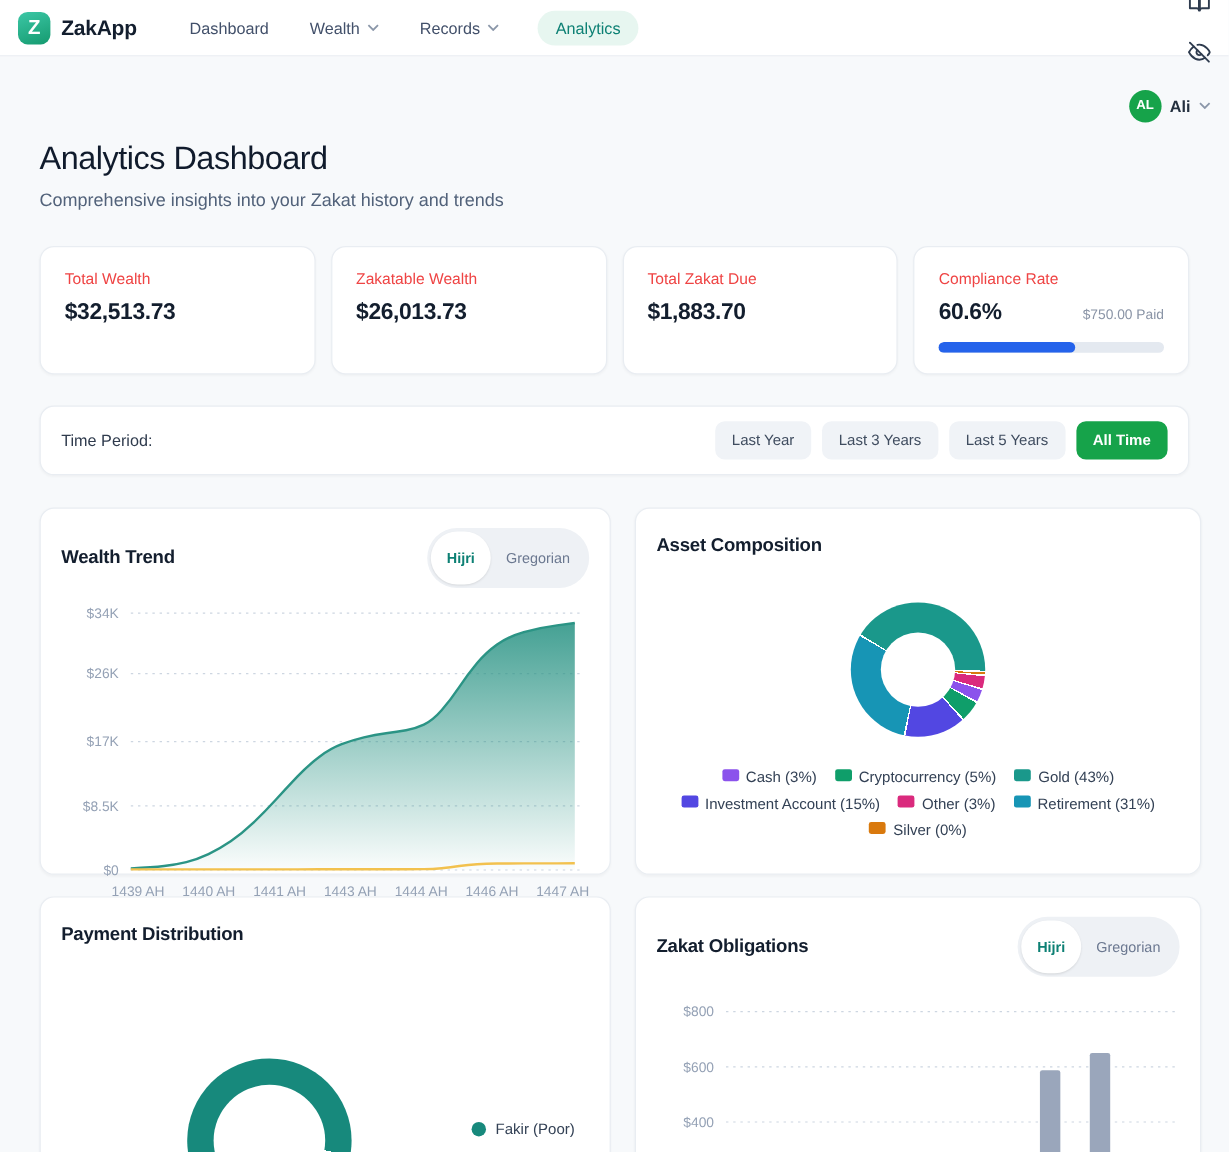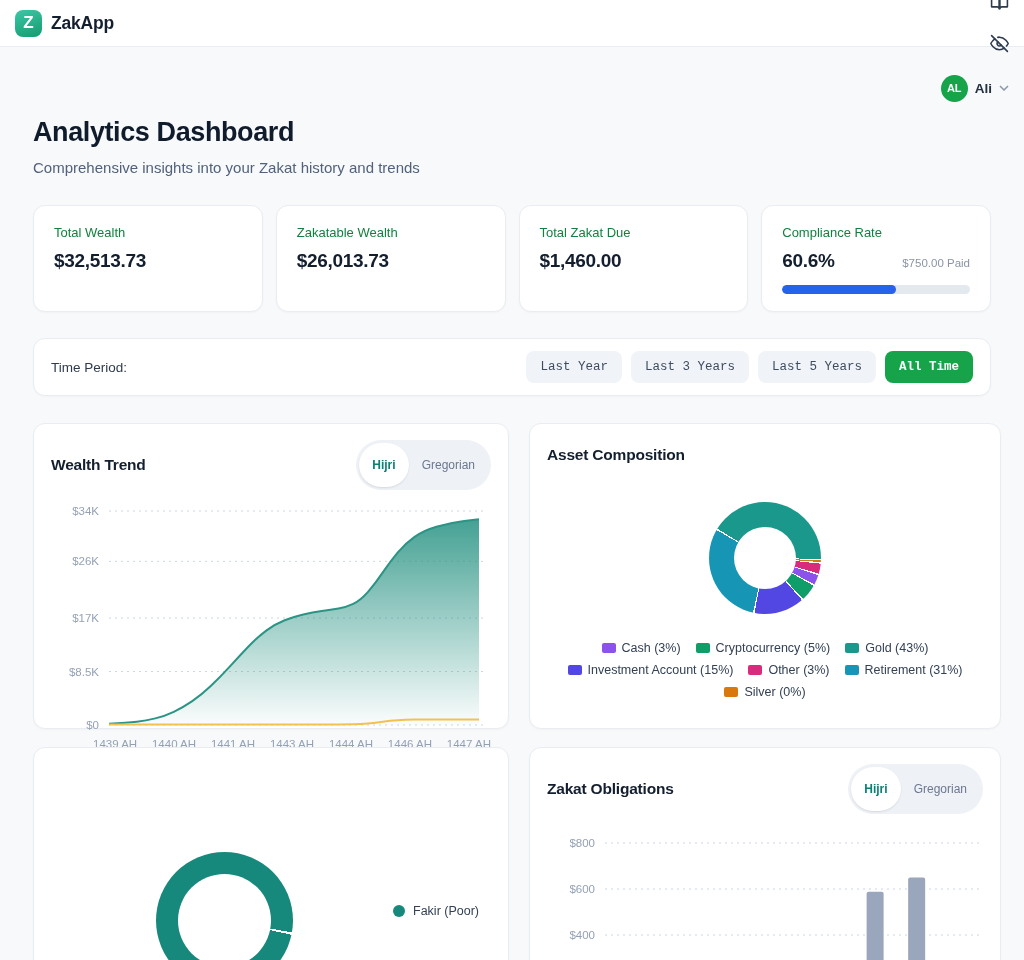--- a/index.html
+++ b/index.html
@@ -17,38 +17,38 @@
   .header-right { margin-left:auto; display:flex; align-items:flex-end; gap:21px;flex-direction:column; }
   .synced { display:flex; align-items:center; gap:6px; background:#e9f9f0; color:#17a34a; font-size:13px; padding:6px 12px; border-radius:999px; }
   .icon-btn { width:20px; height:20px; display:flex; align-items:center; justify-content:center; cursor:pointer; }
   .icon-btn svg { width:19px; height:19px; stroke:#2e3b4e; fill:none; stroke-width:2; stroke-linecap:round; stroke-linejoin:round; }
   .user { display:flex; align-items:center; gap:7px; cursor:pointer; }
   .avatar { width:27px; height:27px; border-radius:50%; background:#16a34a; color:#fff; font-size:11px; font-weight:700; display:flex; align-items:center; justify-content:center; }
   .username { font-size:13.5px; font-weight:600; color:#24303f; }
 
   
   .main { padding:0 33px; }
-  .page-title { font-size:27px; font-weight:700; letter-spacing:-.4px; color:#101b2c; padding-top:70px; }
+  .page-title { font-size:27px; font-weight:400; letter-spacing:-.4px; color:#101b2c; padding-top:70px; }
   .page-sub { font-size:15px; color:#52627a; margin-top:11px; }
 
   .stats { display:grid; grid-template-columns:repeat(4,1fr); gap:13px; margin-top:29px; }
   .card { background:#fff; border:1px solid #e9edf2; border-radius:12px; box-shadow:0 1px 2px rgba(16,24,40,.03); }
   .stat-card { padding:19px 20px; height:107px; }
-  .stat-label { font-size:13px; color:#15803d; }
+  .stat-label { font-size:13px; color:#ef4444; }
   .stat-value { font-size:19px; font-weight:800; letter-spacing:-.3px; color:#131e2e; margin-top:10px; }
   .cr-row { display:flex; align-items:baseline; justify-content:space-between; margin-top:10px; }
   .cr-row .stat-value { margin-top:0; }
   .paid { font-size:11.5px; color:#8a94a6; }
   .progress { margin-top:13px; height:9px; border-radius:999px; background:#e4e9f0; overflow:hidden; }
   .progress-fill { height:100%; border-radius:999px; background:#2563eb; }
 
   .timebar { margin-top:26px; height:58px; display:flex; align-items:center; padding:0 17px; }
   .tp-label { font-size:13.5px; color:#2f3b4d; }
   .tp-btns { margin-left:auto; display:flex; gap:9px; }
-  .tbtn { background:#f0f3f7; border:none; border-radius:8px; padding:9px 14px; font-size:12.5px; color:#3f4c5f; font-family:Liberation Mono, monospace; cursor:pointer; font-weight:500; }
+  .tbtn { background:#f0f3f7; border:none; border-radius:8px; padding:9px 14px; font-size:12.5px; color:#3f4c5f; font-family:Liberation Sans, sans-serif; cursor:pointer; font-weight:500; }
   .tbtn.active { background:#16a34a; color:#fff; font-weight:700; }
 
   .charts { display:grid; grid-template-columns:1fr 1fr; gap:18px 20px; margin-top:27px; }
   .chart-card { padding:16px 17px; }
   .chart-card.r1 { height:306px; }
   .chart-card.r2 { height:385px; }
   .chart-head { display:flex; justify-content:space-between; align-items:center; min-height:30px; }
   .chart-title { font-size:15.5px; font-weight:800; letter-spacing:-.2px; color:#131e2e; }
   .toggle { background:#eef1f5; border-radius:999px; padding:3px; display:flex; font-size:12px; }
   .topt { padding:15px 13px; border-radius:999px; color:#6b7890; cursor:pointer; }
@@ -58,39 +58,59 @@
   .grid-line { stroke:#cdd6e1; stroke-width:1; stroke-dasharray:2 4; }
   .tick-txt { font-size:11.5px; fill:#94a1b5; }
   .x-labels { display:flex; justify-content:space-between; margin:4px 0 0 42px; width:398px; font-size:11.5px; color:#94a1b5; }
 
   .donut-wrap { display:flex; justify-content:center; }
   .donut { position:relative; border-radius:50%; }
   .donut .hole { position:absolute; background:#fff; border-radius:50%; }
   .donut-asset { width:112px; height:112px; margin-top:32px; }
   .donut-asset .hole { inset:25px; }
   .legend { display:flex; flex-wrap:wrap; justify-content:center; row-gap:8px; column-gap:15px; margin:27px auto 0; max-width:440px; font-size:12.5px; color:#334155; }
-  .lg-item { display:flex; align-items:center; cursor:pointer; }
+  .lg-item { display:flex; cursor:pointer; }
   .lg-sw { width:14px; height:10px; border-radius:2px; display:inline-block; margin-right:6px; }
   .lg-dot { width:12px; height:12px; border-radius:50%; display:inline-block; margin-right:8px; }
 
   .pay-body { position:relative; height:320px; }
   .donut-pay { position:absolute; left:105px; top:88px; width:137px; height:137px; }
   .donut-pay .hole { inset:22px; }
   .pay-legend { position:absolute; right:12px; top:140px; display:flex; align-items:center; font-size:12.5px; color:#334155; cursor:pointer; }
 
   .bar-svg { display:block; margin-top:12px; }
 </style>
 </head>
 <body>
 
 <header class="app-header">
   <div class="logo">
       <span>Z</span>
     </div>
   <div class="brand">ZakApp</div>
+  <nav>
+    <div class="nav-item">
+        <span>Dashboard</span>
+      </div>
+    <div class="nav-item">
+      <span>Wealth</span>
+      <svg class="chev" viewBox="0 0 10 6" fill="none" stroke-width="1.5">
+          <path d="M1 1l4 4 4-4"></path>
+        </svg>
+    </div>
+    <div class="nav-item">
+      <span>Records</span>
+      <svg class="chev" viewBox="0 0 10 6" fill="none" stroke-width="1.5">
+          <path d="M1 1l4 4 4-4"></path>
+        </svg>
+    </div>
+    <div class="nav-item active">
+        <span>Analytics</span>
+      </div>
+  </nav>
   <div class="header-right">
     <div class="synced">
       <svg width="14" height="14" viewBox="0 0 24 24" fill="none" stroke="#17a34a" stroke-width="2.2" stroke-linecap="round" stroke-linejoin="round">
         <path d="M21.5 12a9.5 9.5 0 1 1-4.2-7.9"></path>
           <path d="M9 11l3 3 8-8"></path>
       </svg>
       <span>Synced</span>
     </div>
     <div class="icon-btn">
       <svg viewBox="0 0 24 24">
@@ -124,21 +144,21 @@
     <div class="card stat-card">
       <div class="stat-label">Total Wealth</div>
       <div class="stat-value">$32,513.73</div>
     </div>
     <div class="card stat-card">
       <div class="stat-label">Zakatable Wealth</div>
       <div class="stat-value">$26,013.73</div>
     </div>
     <div class="card stat-card">
       <div class="stat-label">Total Zakat Due</div>
-      <div class="stat-value">$1,460.00</div>
+      <div class="stat-value">$1,883.70</div>
     </div>
     <div class="card stat-card">
       <div class="stat-label">Compliance Rate</div>
       <div class="cr-row">
         <div class="stat-value">60.6%</div>
         <div class="paid">$750.00 Paid</div>
       </div>
       <div class="progress">
         <div class="progress-fill" id="compliance-fill" style="width: 60.6%; background: rgb(37, 99, 235);"></div>
       </div>
@@ -232,20 +252,23 @@
             <span>Retirement (31%)</span>
           </span>
           <span class="lg-item">
             <span class="lg-sw" style="background: rgb(217, 121, 13);"></span>
             <span>Silver (0%)</span>
           </span>
         </div>
     </div>
 
     <div class="card chart-card r2">
+      <div class="chart-head">
+        <div class="chart-title">Payment Distribution</div>
+      </div>
       <div class="pay-body">
         <div class="donut donut-pay" id="pay-donut" style="background: conic-gradient(from 100deg, rgb(255, 255, 255) 0deg, rgb(255, 255, 255) 2deg, rgb(23, 137, 124) 2deg, rgb(23, 137, 124) 360deg);">
           <div class="hole"></div>
         </div>
         <div class="pay-legend" id="pay-legend">
           <span class="lg-dot" id="pay-dot" style="background: rgb(23, 137, 124);"></span>
           <span>Fakir (Poor)</span>
         </div>
       </div>
     </div>

